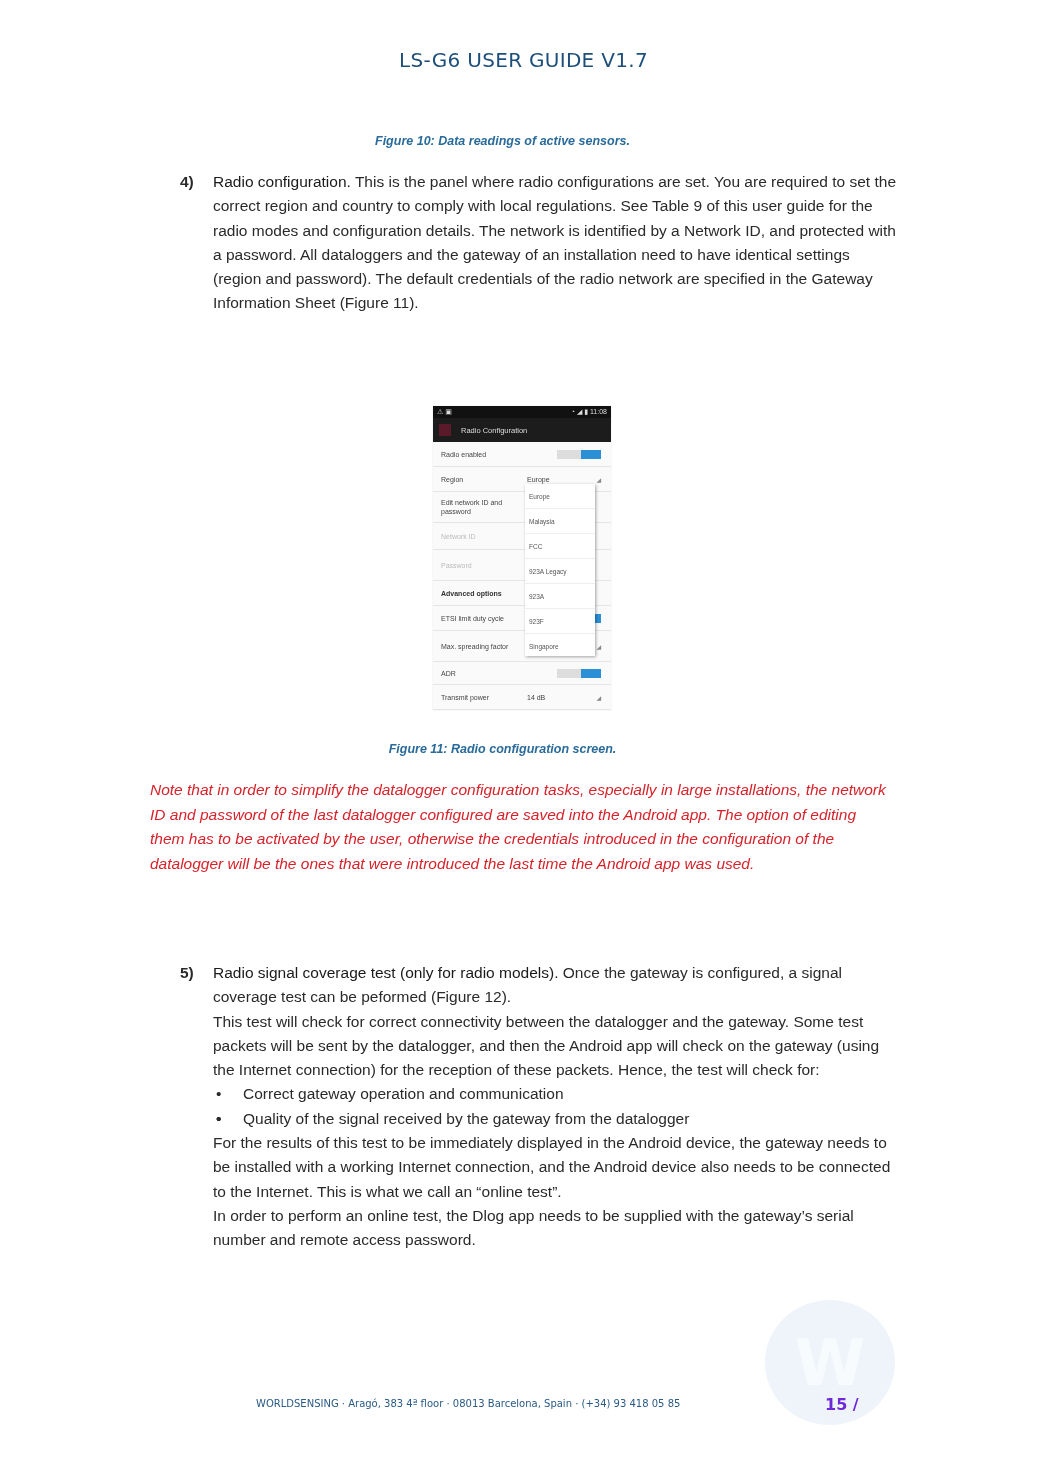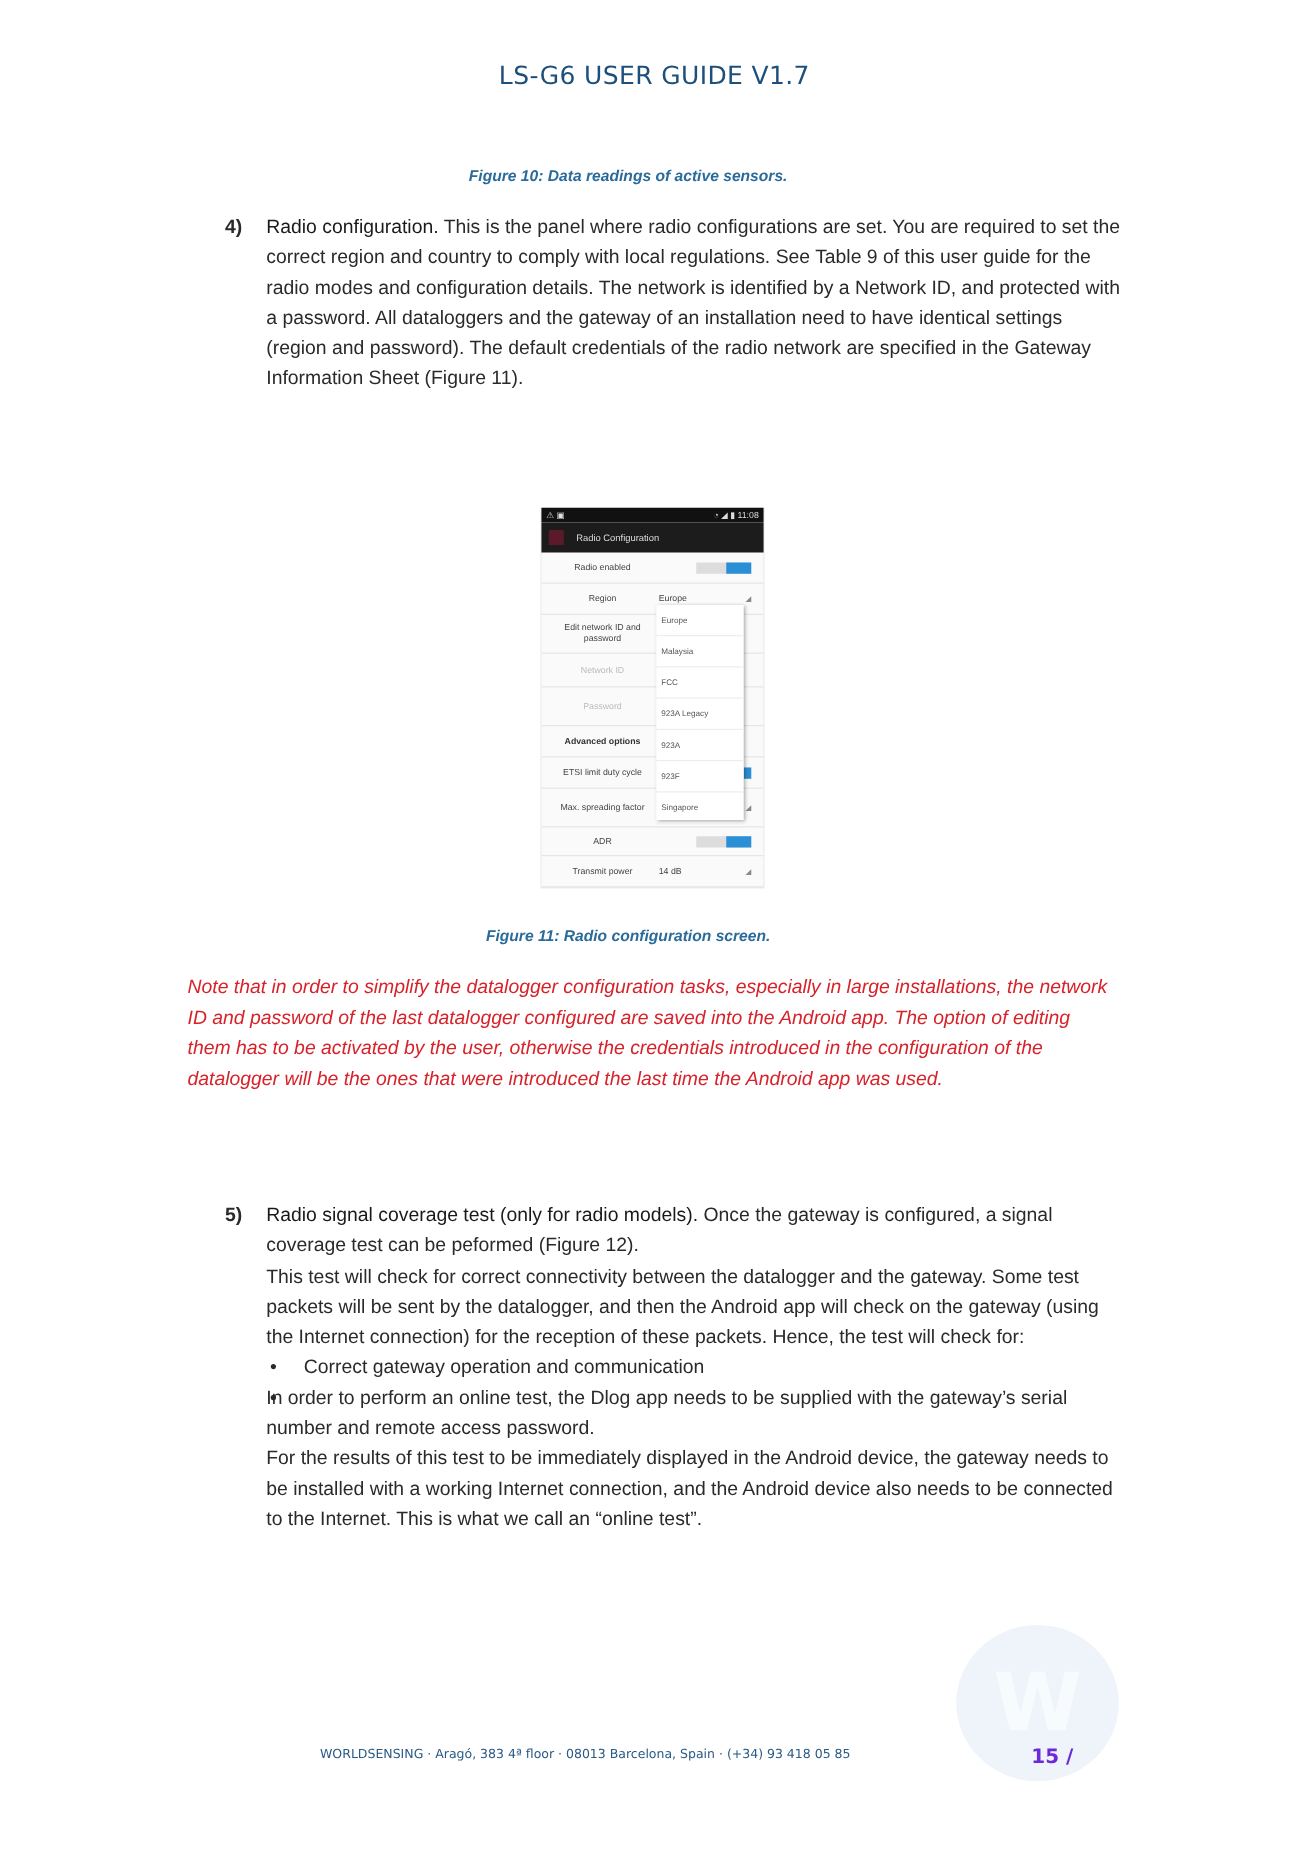--- a/index.html
+++ b/index.html
@@ -17,21 +17,21 @@
   .num { position: absolute; left: 0; font-weight: bold; }
   .body-text { margin-left: 33px; }
   .body-text b { font-weight: normal; color: #1a1a1a; }
   .bullets { list-style: none; margin: 0; padding: 0 0 0 63px; }
   .bullets li { position: relative; }
   .bullets li .dot { position: absolute; left: -27px; top: 0; }
   .note { position: absolute; left: 150px; top: 778px; width: 740px; font-style: italic;
           font-size: 15.5px; line-height: 24.5px; color: #d8222a; }
   
   .phone { position: absolute; left: 433px; top: 406px; width: 178px; height: 304px; background: #fafafa;
-           box-shadow: 0 0 1px #ccc; font-size: 7px; color: #444; overflow: hidden; text-align: center; }
+           box-shadow: 0 0 1px #ccc; font-size: 7px; color: #444; overflow: hidden; }
   .status-bar { height: 12px; background: #111; color: #ddd; display: flex; justify-content: space-between;
            align-items: center; padding: 0 4px; font-size: 7px; }
   .app-bar { height: 24px; background: #1c1c1c; display: flex; align-items: center; padding-left: 6px; color: #ddd; font-size: 7.5px; }
   .app-bar .app-icon { width: 12px; height: 12px; background: #5a1a2a; margin-right: 10px; display: inline-block; }
   .ph-row { position: absolute; left: 0; width: 178px; border-bottom: 1px solid #e6e6e6; display: flex; align-items: center; }
   .ph-label { position: absolute; left: 8px; width: 82px; line-height: 9px; }
   .ph-label.dim { color: #bbb; }
   .ph-label.bold { font-weight: bold; color: #333; }
   .ph-value { position: absolute; left: 94px; }
   .toggle { position: absolute; right: 10px; width: 44px; height: 9px; background: #ddd; }
@@ -132,23 +132,23 @@
 
 <div class="section sec5">
   <span class="num">5)</span>
   <div class="body-text">
     <b>Radio signal coverage test (only for radio models).</b><span> Once the gateway is configured, a signal coverage test can be peformed (Figure 12).</span>
     <div>This test will check for correct connectivity between the datalogger and the gateway. Some test packets will be sent by the datalogger, and then the Android app will check on the gateway (using the Internet connection) for the reception of these packets. Hence, the test will check for:</div>
   </div>
   <ul class="bullets">
     <li><span class="dot">•</span><span>Correct gateway operation and communication</span></li>
     <li><span class="dot">•</span></li>
-    <li><span class="dot">•</span></li>
+    <li><span class="dot">•</span><span>Quality of the signal received by the gateway from the datalogger</span></li>
   </ul>
   <div class="body-text">
+    <div>For the results of this test to be immediately displayed in the Android device, the gateway needs to be installed with a working Internet connection, and the Android device also needs to be connected to the Internet. This is what we call an “online test”.</div>
     <div>In order to perform an online test, the Dlog app needs to be supplied with the gateway’s serial number and remote access password.</div>
-    <div>For the results of this test to be immediately displayed in the Android device, the gateway needs to be installed with a working Internet connection, and the Android device also needs to be connected to the Internet. This is what we call an “online test”.</div>
   </div>
 </div>
 
 <div class="watermark">W</div>
 <div class="footer">WORLDSENSING · Aragó, 383 4ª floor · 08013 Barcelona, Spain · (+34) 93 418 05 85</div>
 <div class="page-num">15 /</div>
 
 </body></html>

